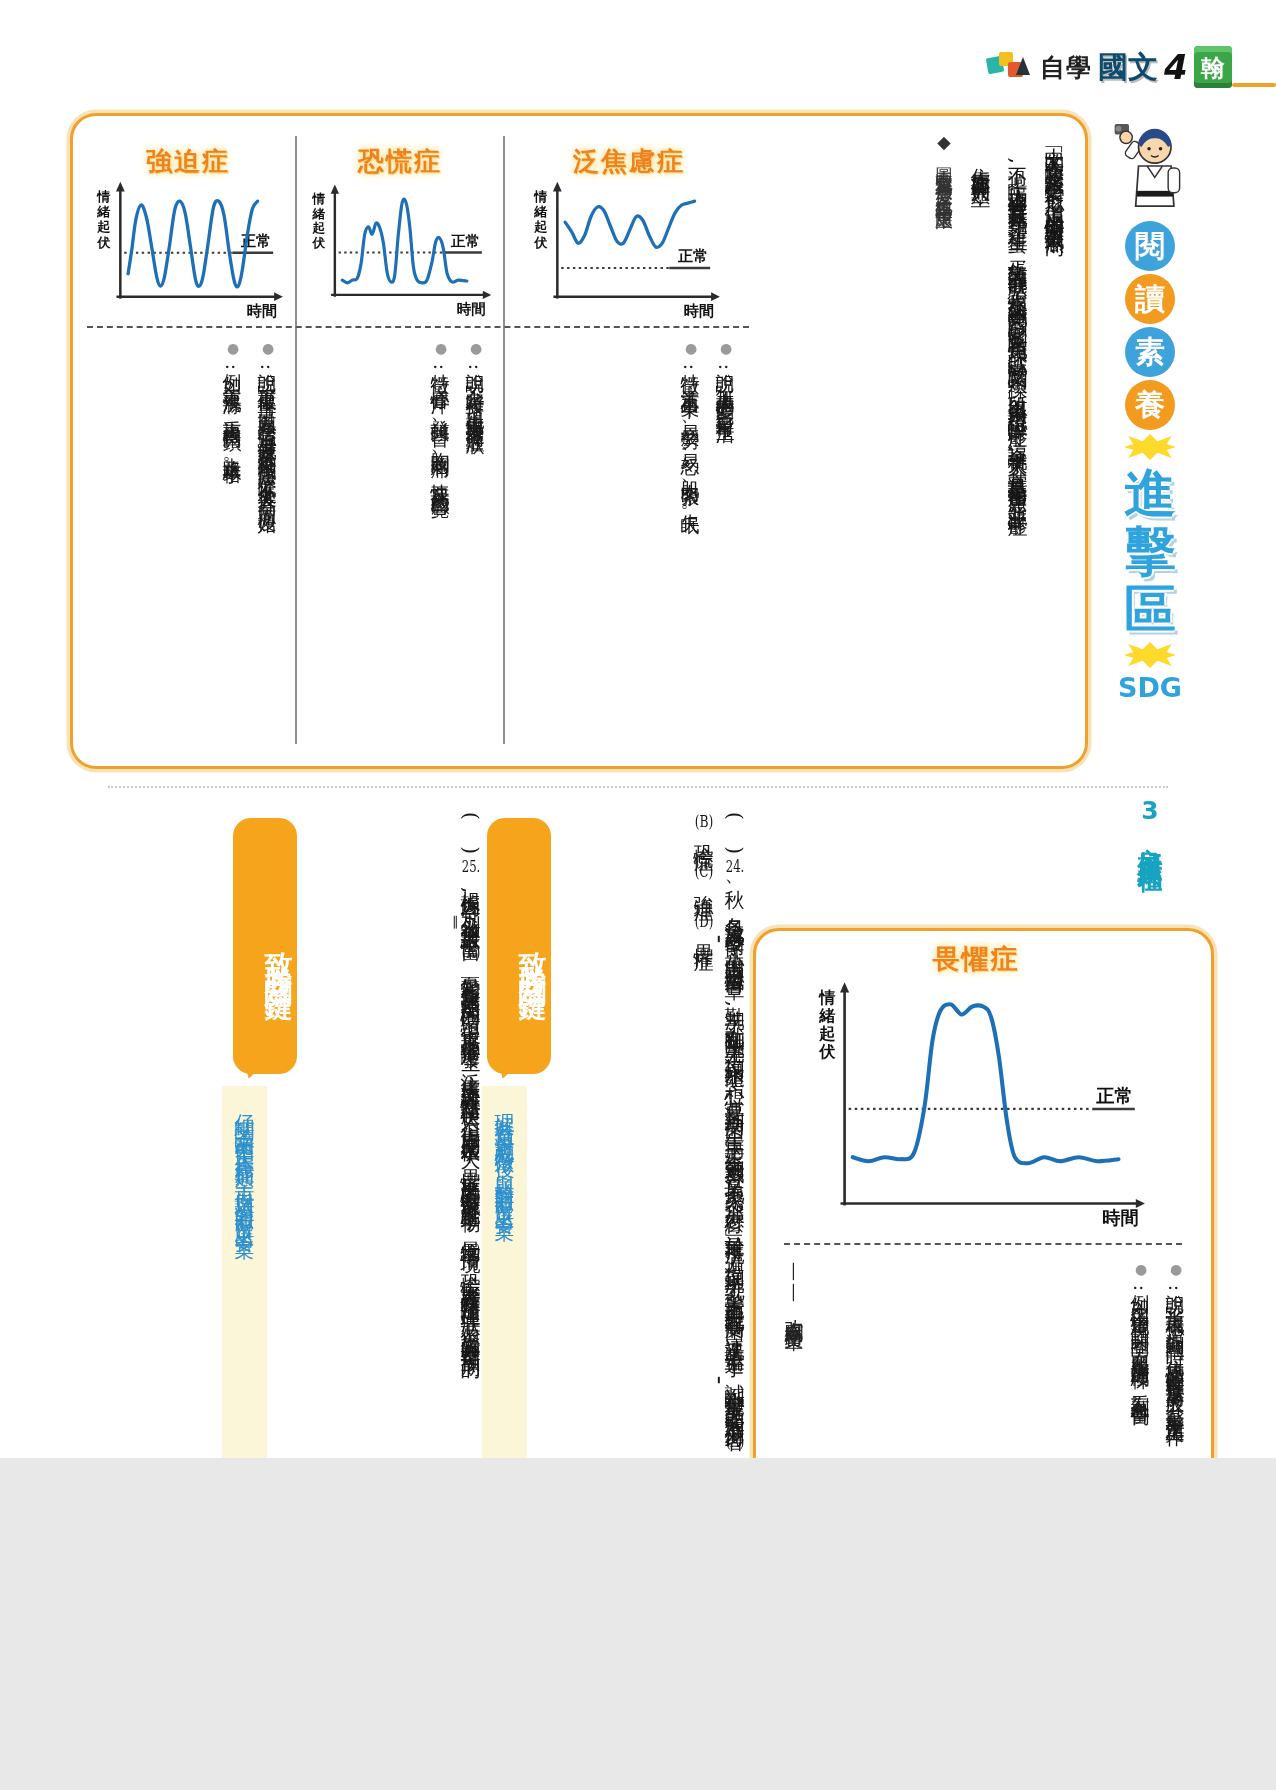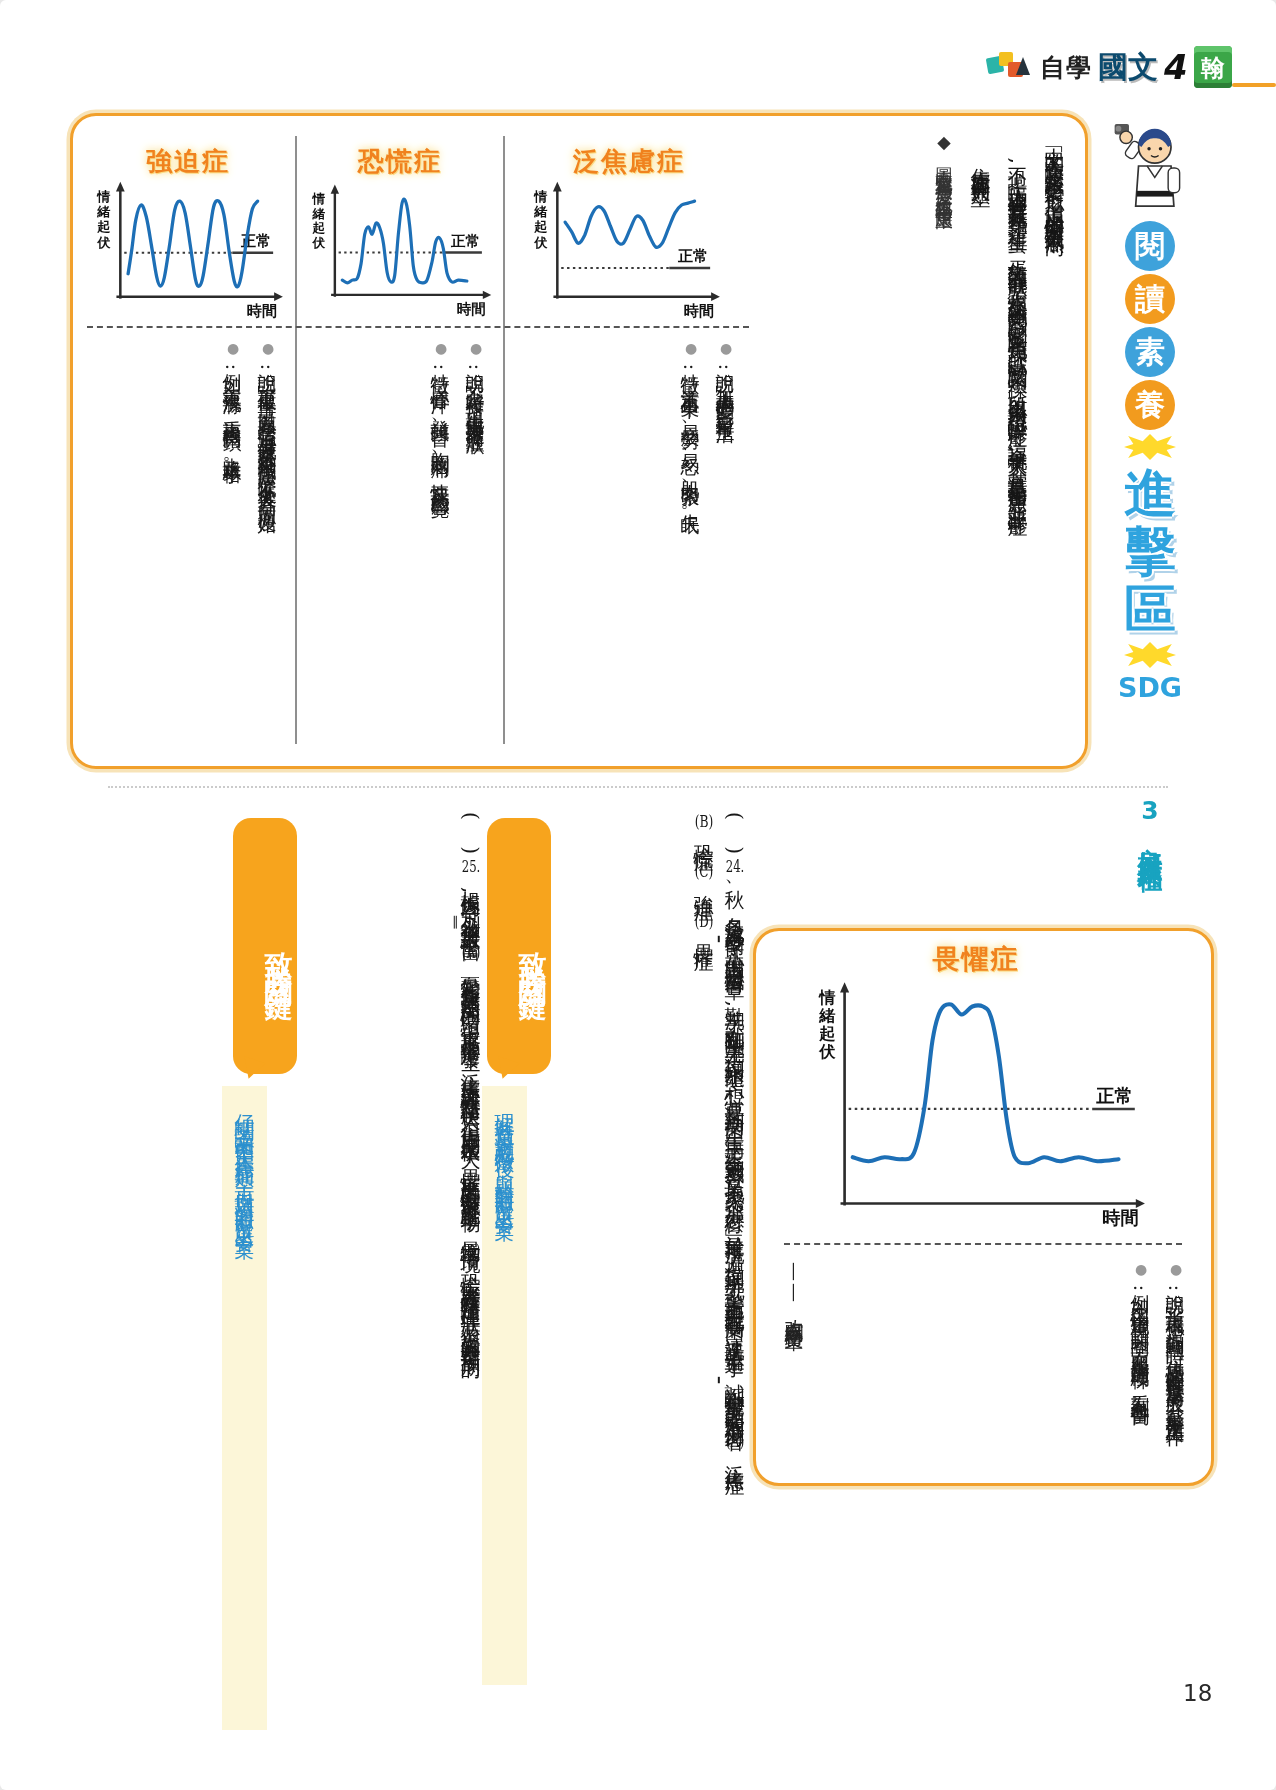--- a/index.html
+++ b/index.html
@@ -1,17 +1,17 @@
 <!DOCTYPE html>
 <html><head>
 <meta charset="utf-8">
 <style>
   html,body{margin:0;padding:0;background:#e8e8e8;}
-  .page{position:relative;width:1276px;height:1790px;background:#ffffff;overflow:hidden;
-        font-family:"DejaVu Serif",serif;color:#1c1c1c;border-radius:6px;}
+  .page{position:relative;width:1276px;height:1458px;background:#ffffff;overflow:hidden;
+        font-family:"DejaVu Serif",serif;color:#1c1c1c;}
 
   
   .logo{position:absolute;top:42px;left:986px;height:50px;display:flex;align-items:center;gap:6px;}
   .logo-study{font-family:"DejaVu Sans",sans-serif;font-weight:900;font-size:25px;color:#222;letter-spacing:1px;}
   .logo-subject{font-family:"DejaVu Sans",sans-serif;font-weight:900;font-size:30px;color:#0c4a6e;
     text-shadow:1.5px 1.5px 0 #bbb;}
   .logo-grade{font-family:"DejaVu Sans",sans-serif;font-weight:900;font-style:italic;font-size:34px;color:#111;}
   .logo-cube{display:inline-block;width:38px;height:42px;background:#3BA648;border-radius:4px;
     box-shadow:inset 0 6px 0 #5fc46b, inset 0 -5px 0 #2c7f36;color:#fff;font-weight:bold;font-size:24px;
     text-align:center;line-height:44px;font-family:"DejaVu Sans",sans-serif;}

